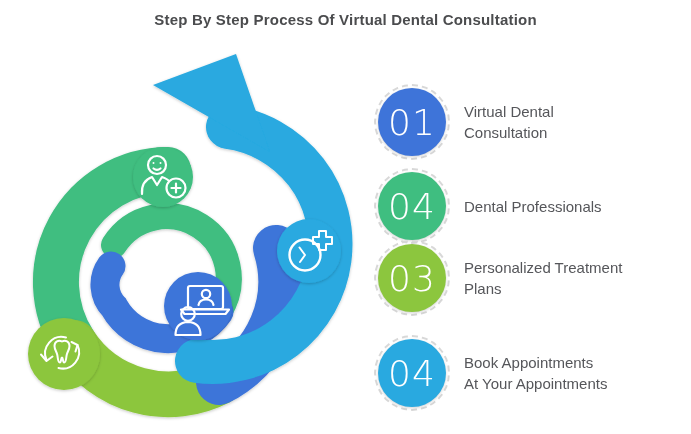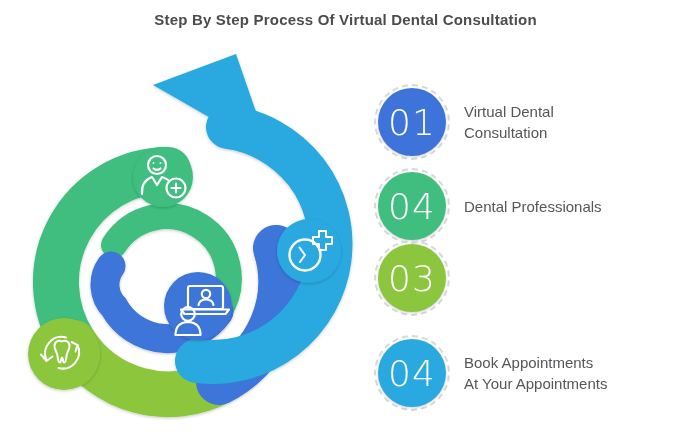--- a/index.html
+++ b/index.html
@@ -138,20 +138,24 @@
     </div>
   </div>
 
   <div class="step-row r3">
     <div class="badge-wrap">
       <div class="badge-ring"></div>
       <div class="badge c3">
         <span>03</span>
       </div>
     </div>
+    <div class="step-text">
+      <div>Personalized Treatment</div>
+      <div>Plans</div>
+    </div>
   </div>
 
   <div class="step-row r4">
     <div class="badge-wrap">
       <div class="badge-ring"></div>
       <div class="badge c4">
         <span>04</span>
       </div>
     </div>
     <div class="step-text">

